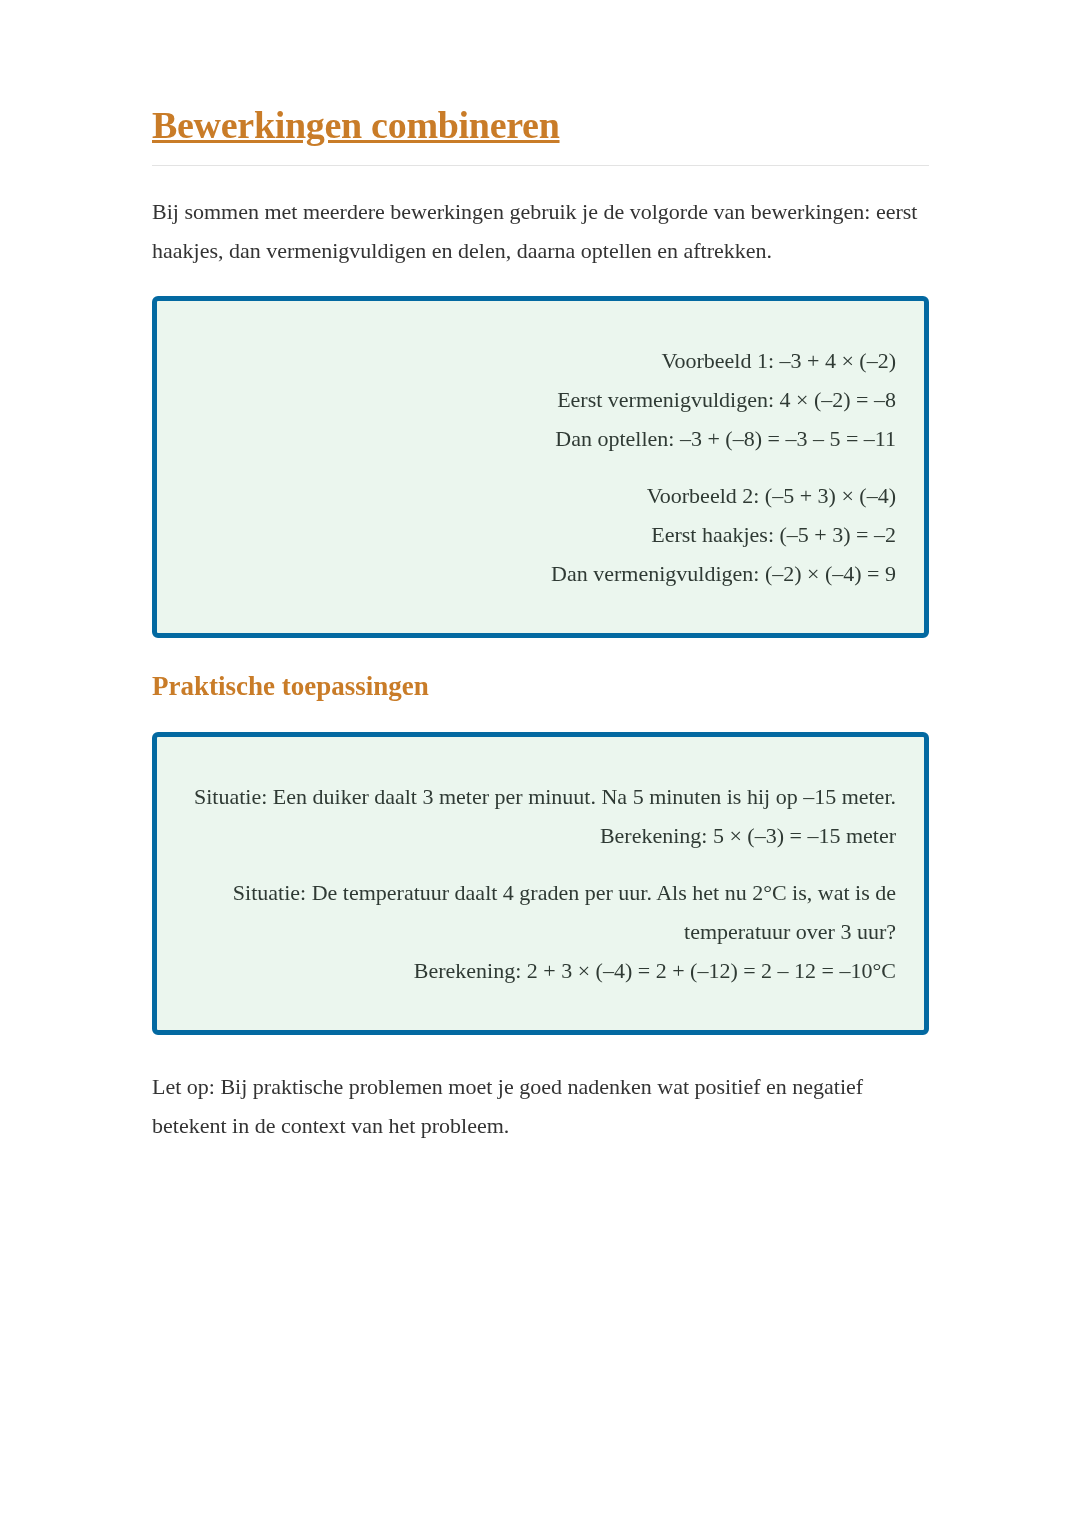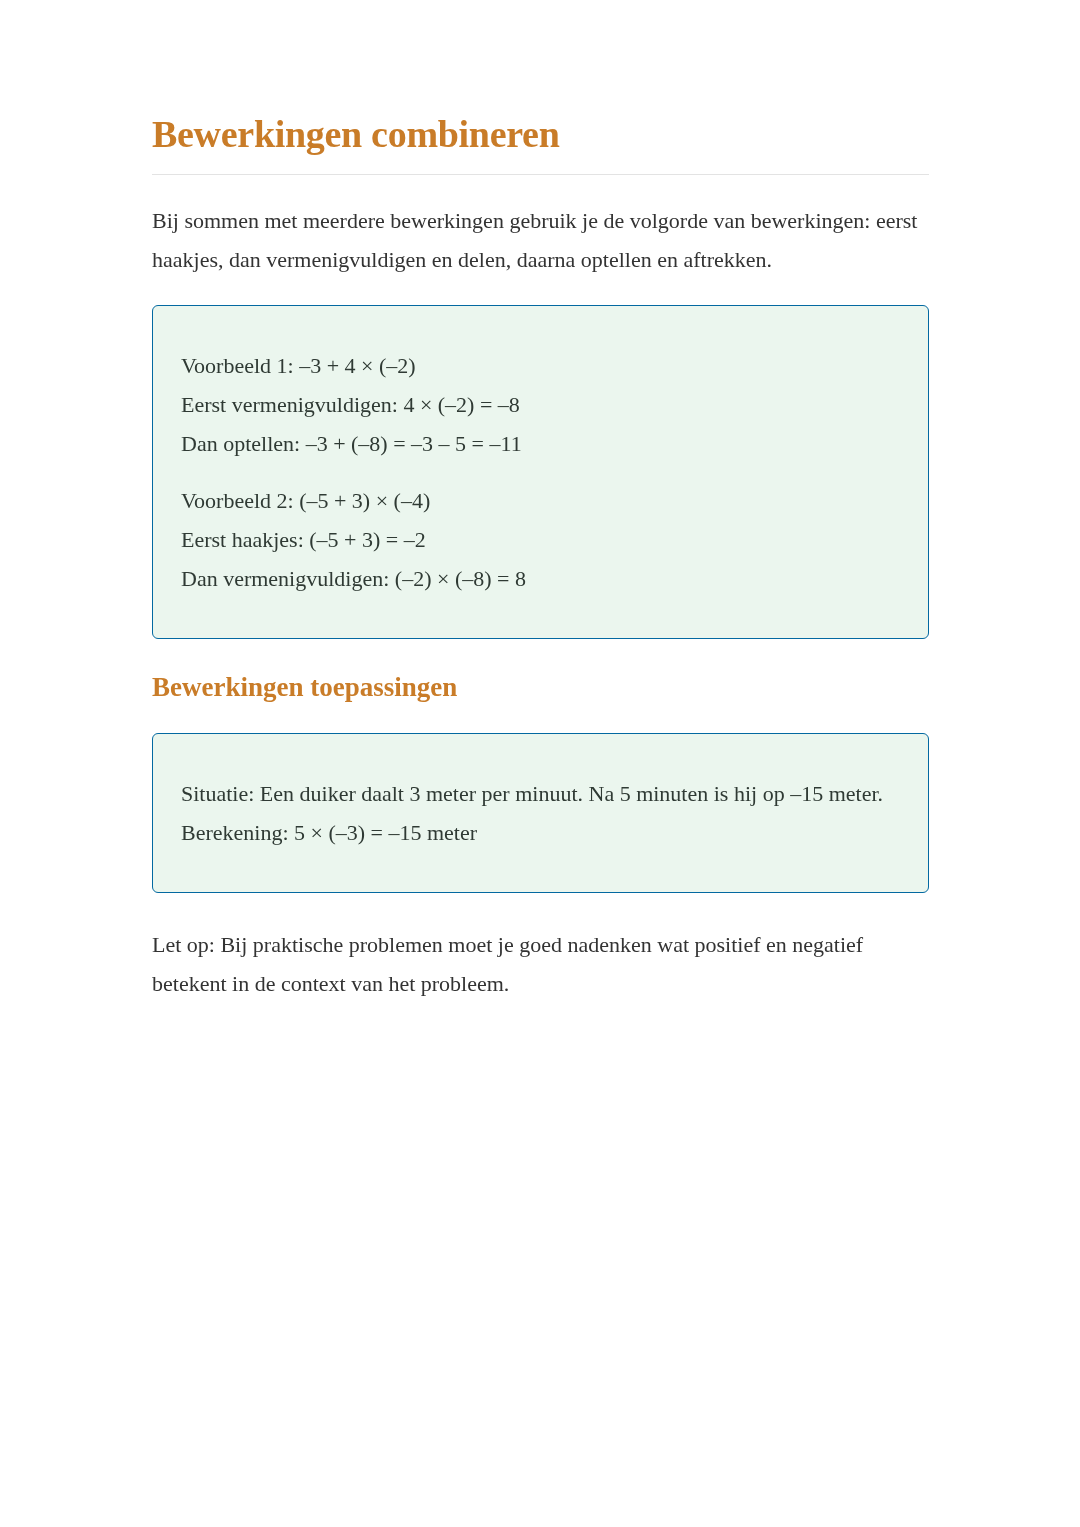--- a/index.html
+++ b/index.html
@@ -17,44 +17,46 @@
   }
   .content {
     position: absolute;
     left: 152px;
     top: 0;
     width: 777px;
     padding-top: 96px;
     box-sizing: content-box;
   }
   h1.page-title {
-    margin: 16px 0 18px 0;
+    margin: 7px 0 18px 0;
     font-size: 38px;
     line-height: 44px;
     font-weight: 700;
     color: #c97c28;
     letter-spacing: -0.3px;
+    text-decoration: underline;
   }
   hr.title-divider {
     border: none;
     border-top: 1px solid #e3e3e3;
     margin: 0 0 26px 0;
   }
   p.body-par {
     margin: 0 0 26px 0;
     font-size: 22px;
     line-height: 39px;
     color: #333333;
   }
   .notebox {
     background: #ebf6ee;
-    border: 1px solid #0369a1;
+    border: 5px solid #0369a1;
     border-radius: 6px;
     padding: 40px 28px;
     margin: 0 0 32px 0;
+    text-align: right;
   }
   .notebox p {
     margin: 0 0 18px 0;
     font-size: 22px;
     line-height: 39px;
     color: #2f3a34;
   }
   .notebox p:last-child {
     margin-bottom: 0;
   }
@@ -87,29 +89,33 @@
 
     <div class="notebox">
       <p>
         <span class="line">Voorbeeld 1: –3 + 4 × (–2)</span>
         <span class="line">Eerst vermenigvuldigen: 4 × (–2) = –8</span>
         <span class="line">Dan optellen: –3 + (–8) = –3 – 5 = –11</span>
       </p>
       <p>
         <span class="line">Voorbeeld 2: (–5 + 3) × (–4)</span>
         <span class="line">Eerst haakjes: (–5 + 3) = –2</span>
-        <span class="line">Dan vermenigvuldigen: (–2) × (–8) = 8</span>
+        <span class="line">Dan vermenigvuldigen: (–2) × (–4) = 9</span>
       </p>
     </div>
 
-    <h3 class="sub-heading">Bewerkingen toepassingen</h3>
+    <h3 class="sub-heading">Praktische toepassingen</h3>
 
     <div class="notebox">
       <p>
         <span class="line">Situatie: Een duiker daalt 3 meter per minuut. Na 5 minuten is hij op –15 meter.</span>
         <span class="line">Berekening: 5 × (–3) = –15 meter</span>
+      </p>
+      <p>
+        <span class="line">Situatie: De temperatuur daalt 4 graden per uur. Als het nu 2°C is, wat is de temperatuur over 3 uur?</span>
+        <span class="line">Berekening: 2 + 3 × (–4) = 2 + (–12) = 2 – 12 = –10°C</span>
       </p>
     </div>
 
     <p class="note-par">Let op: Bij praktische problemen moet je goed nadenken wat positief en negatief betekent in de context van het probleem.</p>
 
   </div>
 </div>
 
 </body></html>

